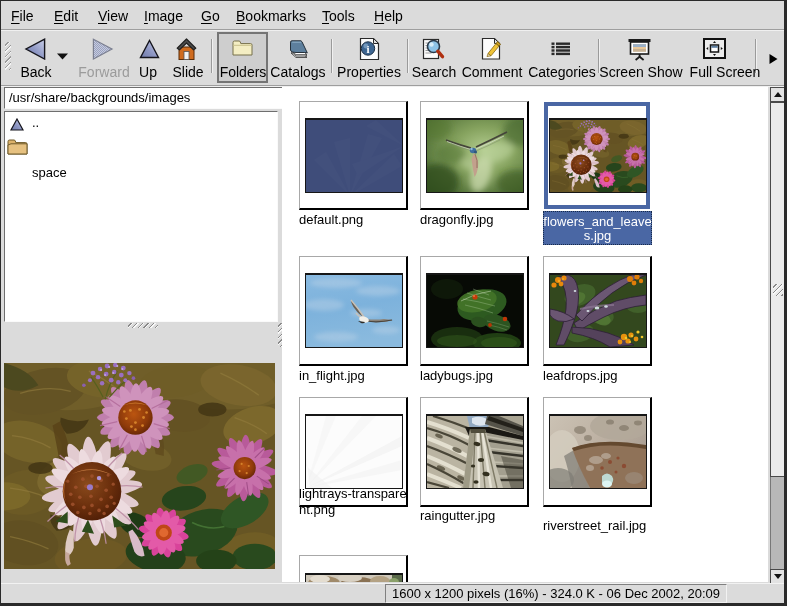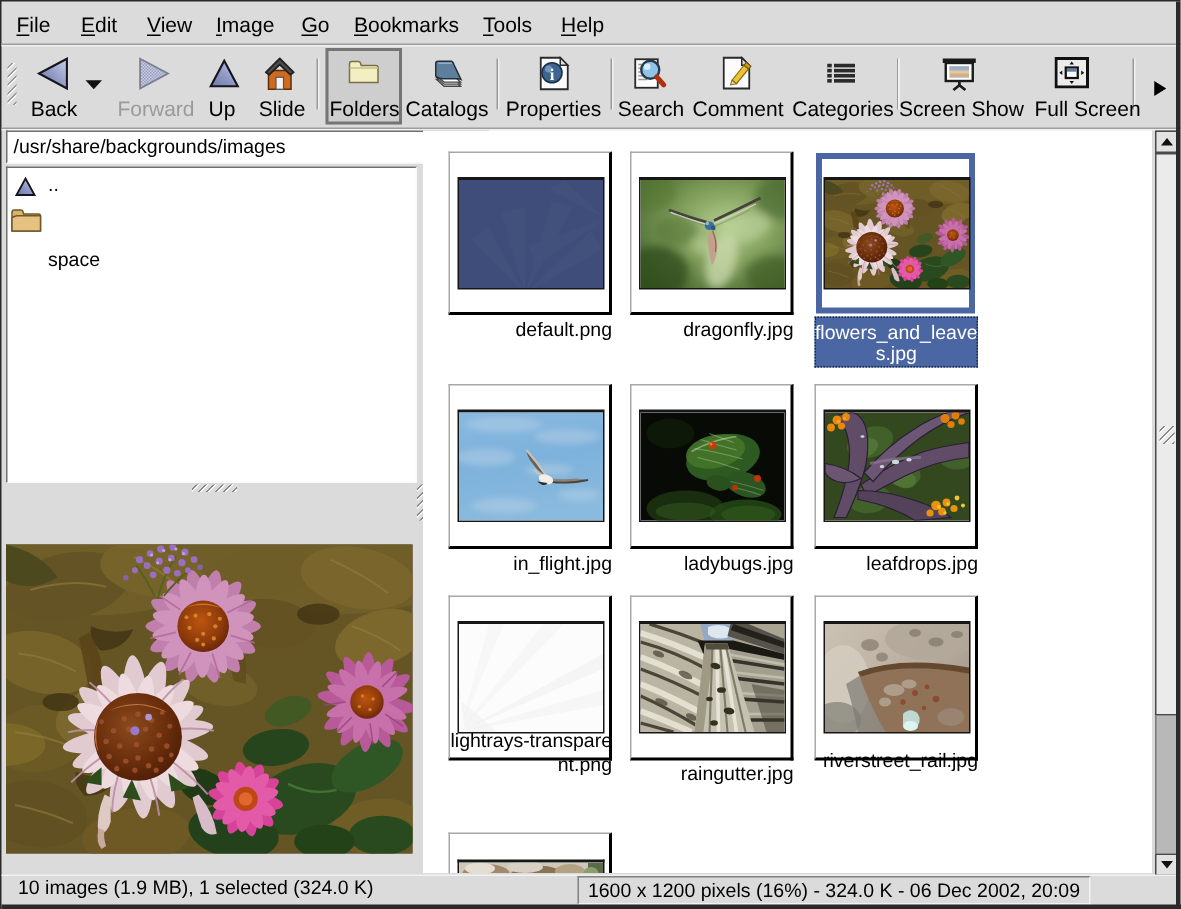--- a/index.html
+++ b/index.html
@@ -24,21 +24,21 @@
   .sunken{background:#fff;border:1px solid;border-color:#6e6e6e #fafafa #fafafa #6e6e6e;box-sizing:border-box;}
   #pathentry{left:3px;top:86px;width:322px;height:22px;line-height:20px;padding-left:4px;}
   #dirlist{left:3px;top:110px;width:274px;height:211px;}
   
   #rpane{left:281px;top:86px;width:486px;height:495px;background:#fff;}
   .card{position:absolute;background:#fff;box-sizing:border-box;
         border-top:1px solid #a8a8a8;border-left:1px solid #a8a8a8;
         border-right:2px solid #000;border-bottom:2px solid #000;}
   .photo svg{display:block}
   .photo{position:absolute;left:5px;top:16px;border:1px solid #161616;border-top-width:2px;}
-  .clabel{position:absolute;width:109px;text-align:right;white-space:nowrap;}
+  .clabel{position:absolute;width:109px;text-align:left;white-space:nowrap;}
   .sel{border:4px solid #4a67a4;}
   #sellabel{left:542px;top:210px;width:109px;height:34px;background:#4a67a4;color:#fff;
             text-align:center;box-sizing:border-box;padding-top:4px;line-height:14px;}
   
   #sbar{left:769px;top:86px;width:16px;height:497px;background:#b8b8b8;border:1px solid #787878;box-sizing:border-box;}
   .sbtn{position:absolute;left:769px;width:16px;height:15px;background:#e2e2e2;border:1px solid #4a4a4a;box-sizing:border-box;}
   #sthumb{left:769px;top:101px;width:16px;height:375px;background:#ebebeb;border:1px solid #4a4a4a;box-sizing:border-box;}
   .arrow{position:absolute;width:0;height:0;}
   #bottombar{left:0;top:582px;width:787px;height:22px;border-top:1px solid #f2f2f2;}
   #rstatbox{left:384px;top:583px;width:342px;height:19px;background:#dbdbdb;
@@ -817,28 +817,27 @@
   </div>
 
   <div class="clabel abs" style="left:298px;top:211px">default.png</div>
   <div class="clabel abs" style="left:419px;top:211px">dragonfly.jpg</div>
   <div id="sellabel" class="abs" style="outline:1px dotted #16294a;outline-offset:-1px;text-align:center;">flowers_and_leave<br>s.jpg</div>
   <div class="clabel abs" style="left:298px;top:367px">in_flight.jpg</div>
   <div class="clabel abs" style="left:419px;top:367px">ladybugs.jpg</div>
   <div class="clabel abs" style="left:542px;top:367px">leafdrops.jpg</div>
   <div class="clabel abs" style="left:298px;top:485px;line-height:16px">lightrays-transpare<br>nt.png</div>
   <div class="clabel abs" style="left:419px;top:507px">raingutter.jpg</div>
-  <div class="clabel abs" style="left:542px;top:498px">riverstreet_rail.jpg</div>
+  <div class="clabel abs" style="left:542px;top:517px">riverstreet_rail.jpg</div>
 
   <div id="sbar" class="abs"></div>
   <div class="sbtn" style="top:86px;"></div>
   <div class="arrow" style="left:773px;top:91px;border-left:4px solid transparent;border-right:4px solid transparent;border-bottom:5px solid #111;"></div>
   <div id="sthumb" class="abs"></div>
   <div class="abs grip" style="left:772px;top:283px;width:10px;height:12px;"></div>
   <div class="sbtn" style="top:568px;"></div>
   <div class="arrow" style="left:773px;top:573px;border-left:4px solid transparent;border-right:4px solid transparent;border-top:5px solid #111;"></div>
 
   <div id="bottombar" class="abs"></div>
-  <div class="abs" style="left:11px;top:583px;white-space:nowrap;">10 images (1.9 MB), 1 selected (324.0 K)</div>
   <div id="rstatbox" class="abs">1600 x 1200 pixels (16%) - 324.0 K - 06 Dec 2002, 20:09</div>
   <div id="winbottom" class="abs"></div>
   <div id="winright" class="abs"></div>
 </div>
 
 </body></html>

